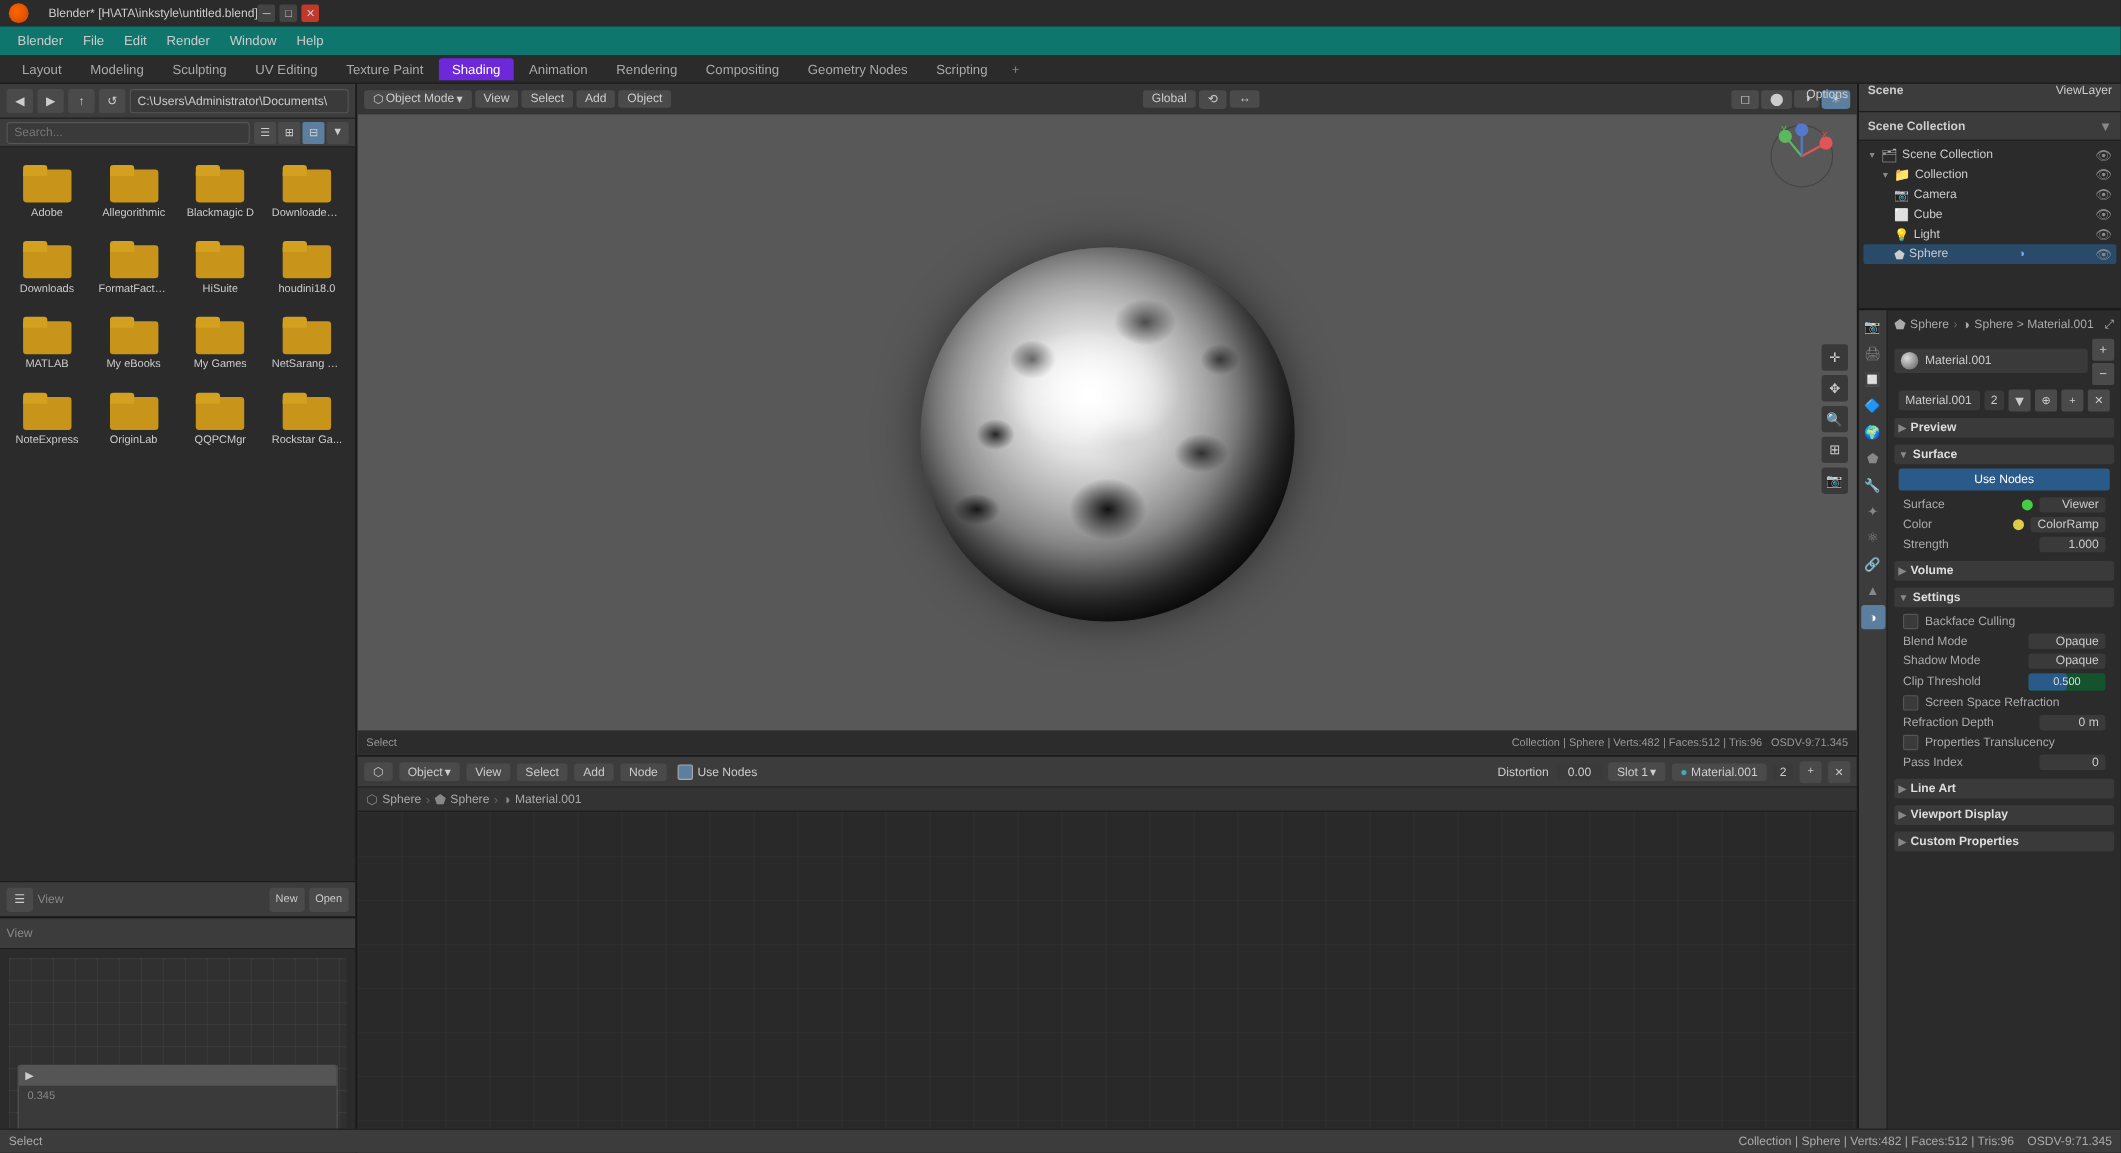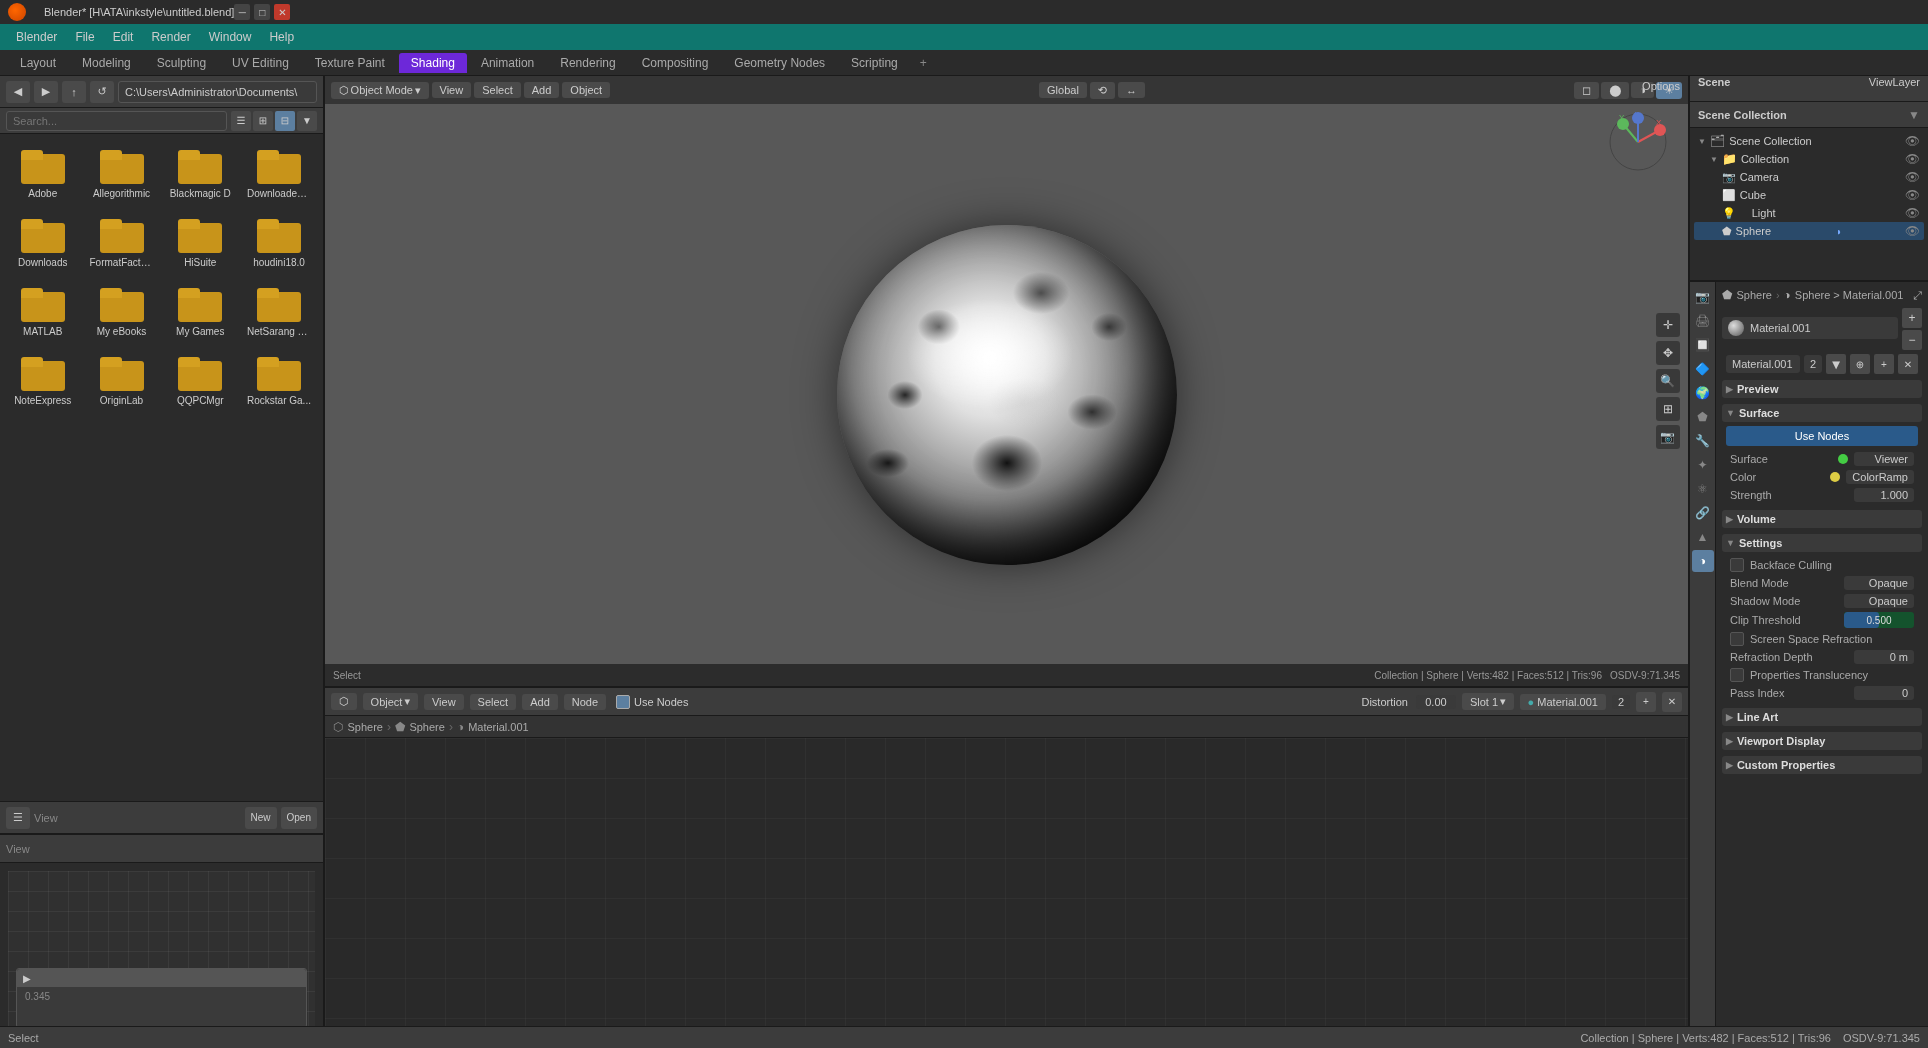--- a/index.html
+++ b/index.html
@@ -954,21 +954,21 @@
           <span style="font-size:11px;">Camera</span>
           <span class="eye-icon">👁</span>
         </div>
         <div class="tree-item tree-indent2">
           <span style="font-size:11px;">⬜</span>
           <span style="font-size:11px;">Cube</span>
           <span class="eye-icon">👁</span>
         </div>
         <div class="tree-item tree-indent2">
           <span style="font-size:11px;">💡</span>
-          <span style="font-size:11px;margin-left:12px;">Light</span>
+          <span style="font-size:11px;">Light</span>
           <span class="eye-icon">👁</span>
         </div>
         <div class="tree-item tree-indent2 selected">
           <span style="font-size:11px;">⬟</span>
           <span style="font-size:11px;">Sphere</span>
           <span style="margin-left:auto;font-size:10px;color:#7af;">◑</span>
           <span class="eye-icon">👁</span>
         </div>
       </div>
     </div>

